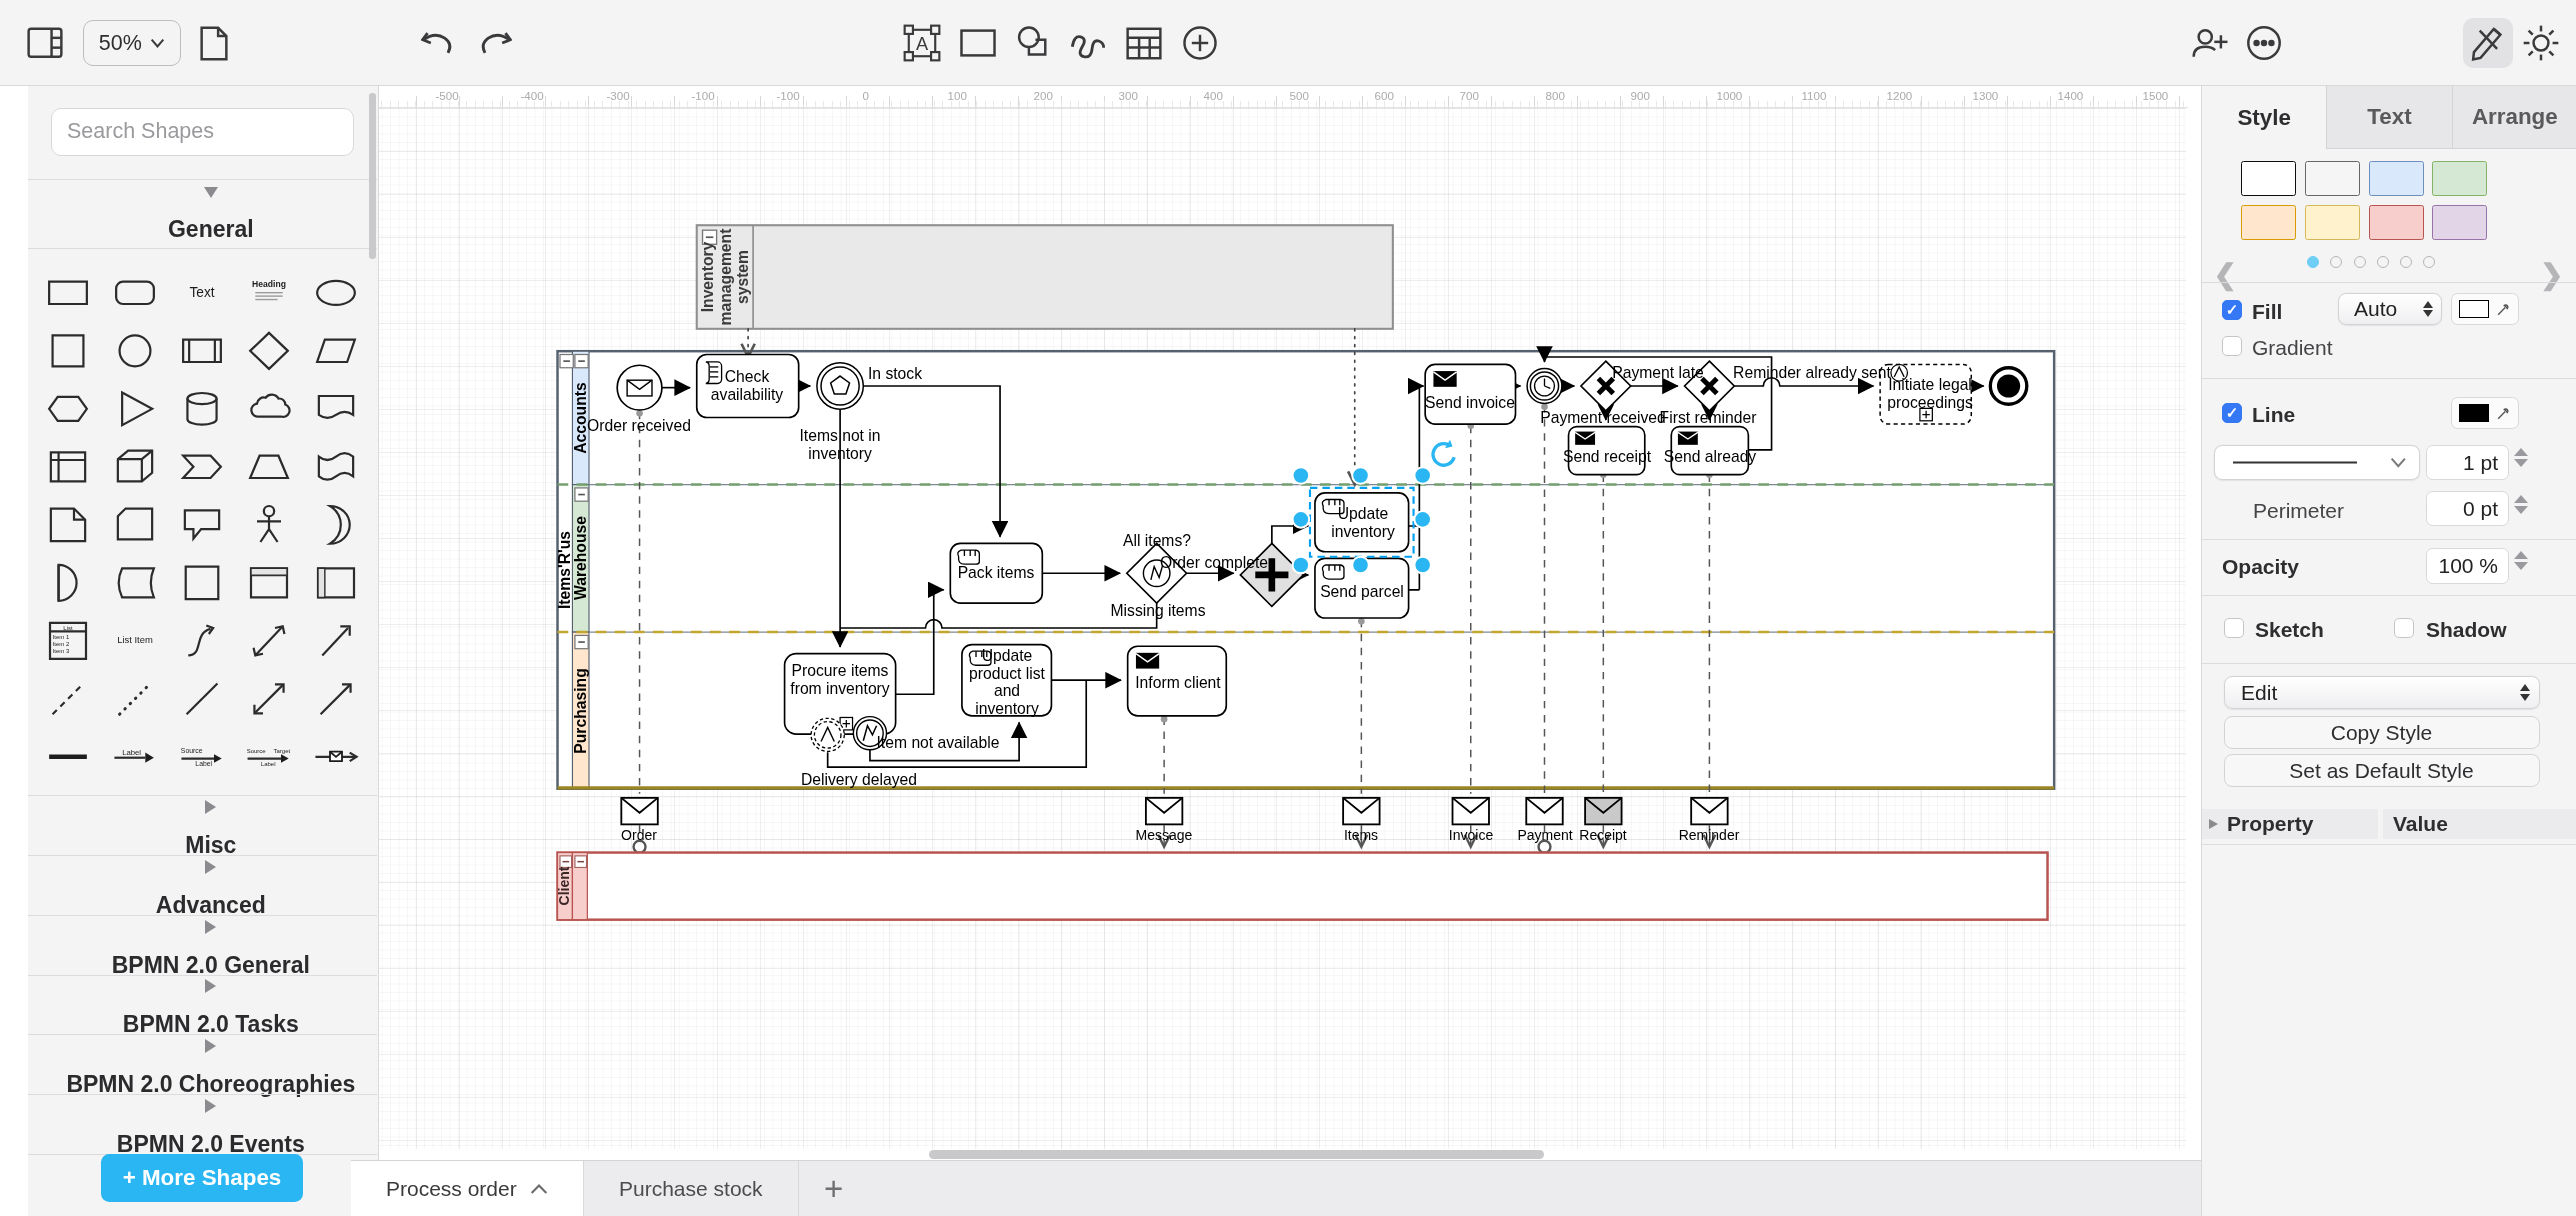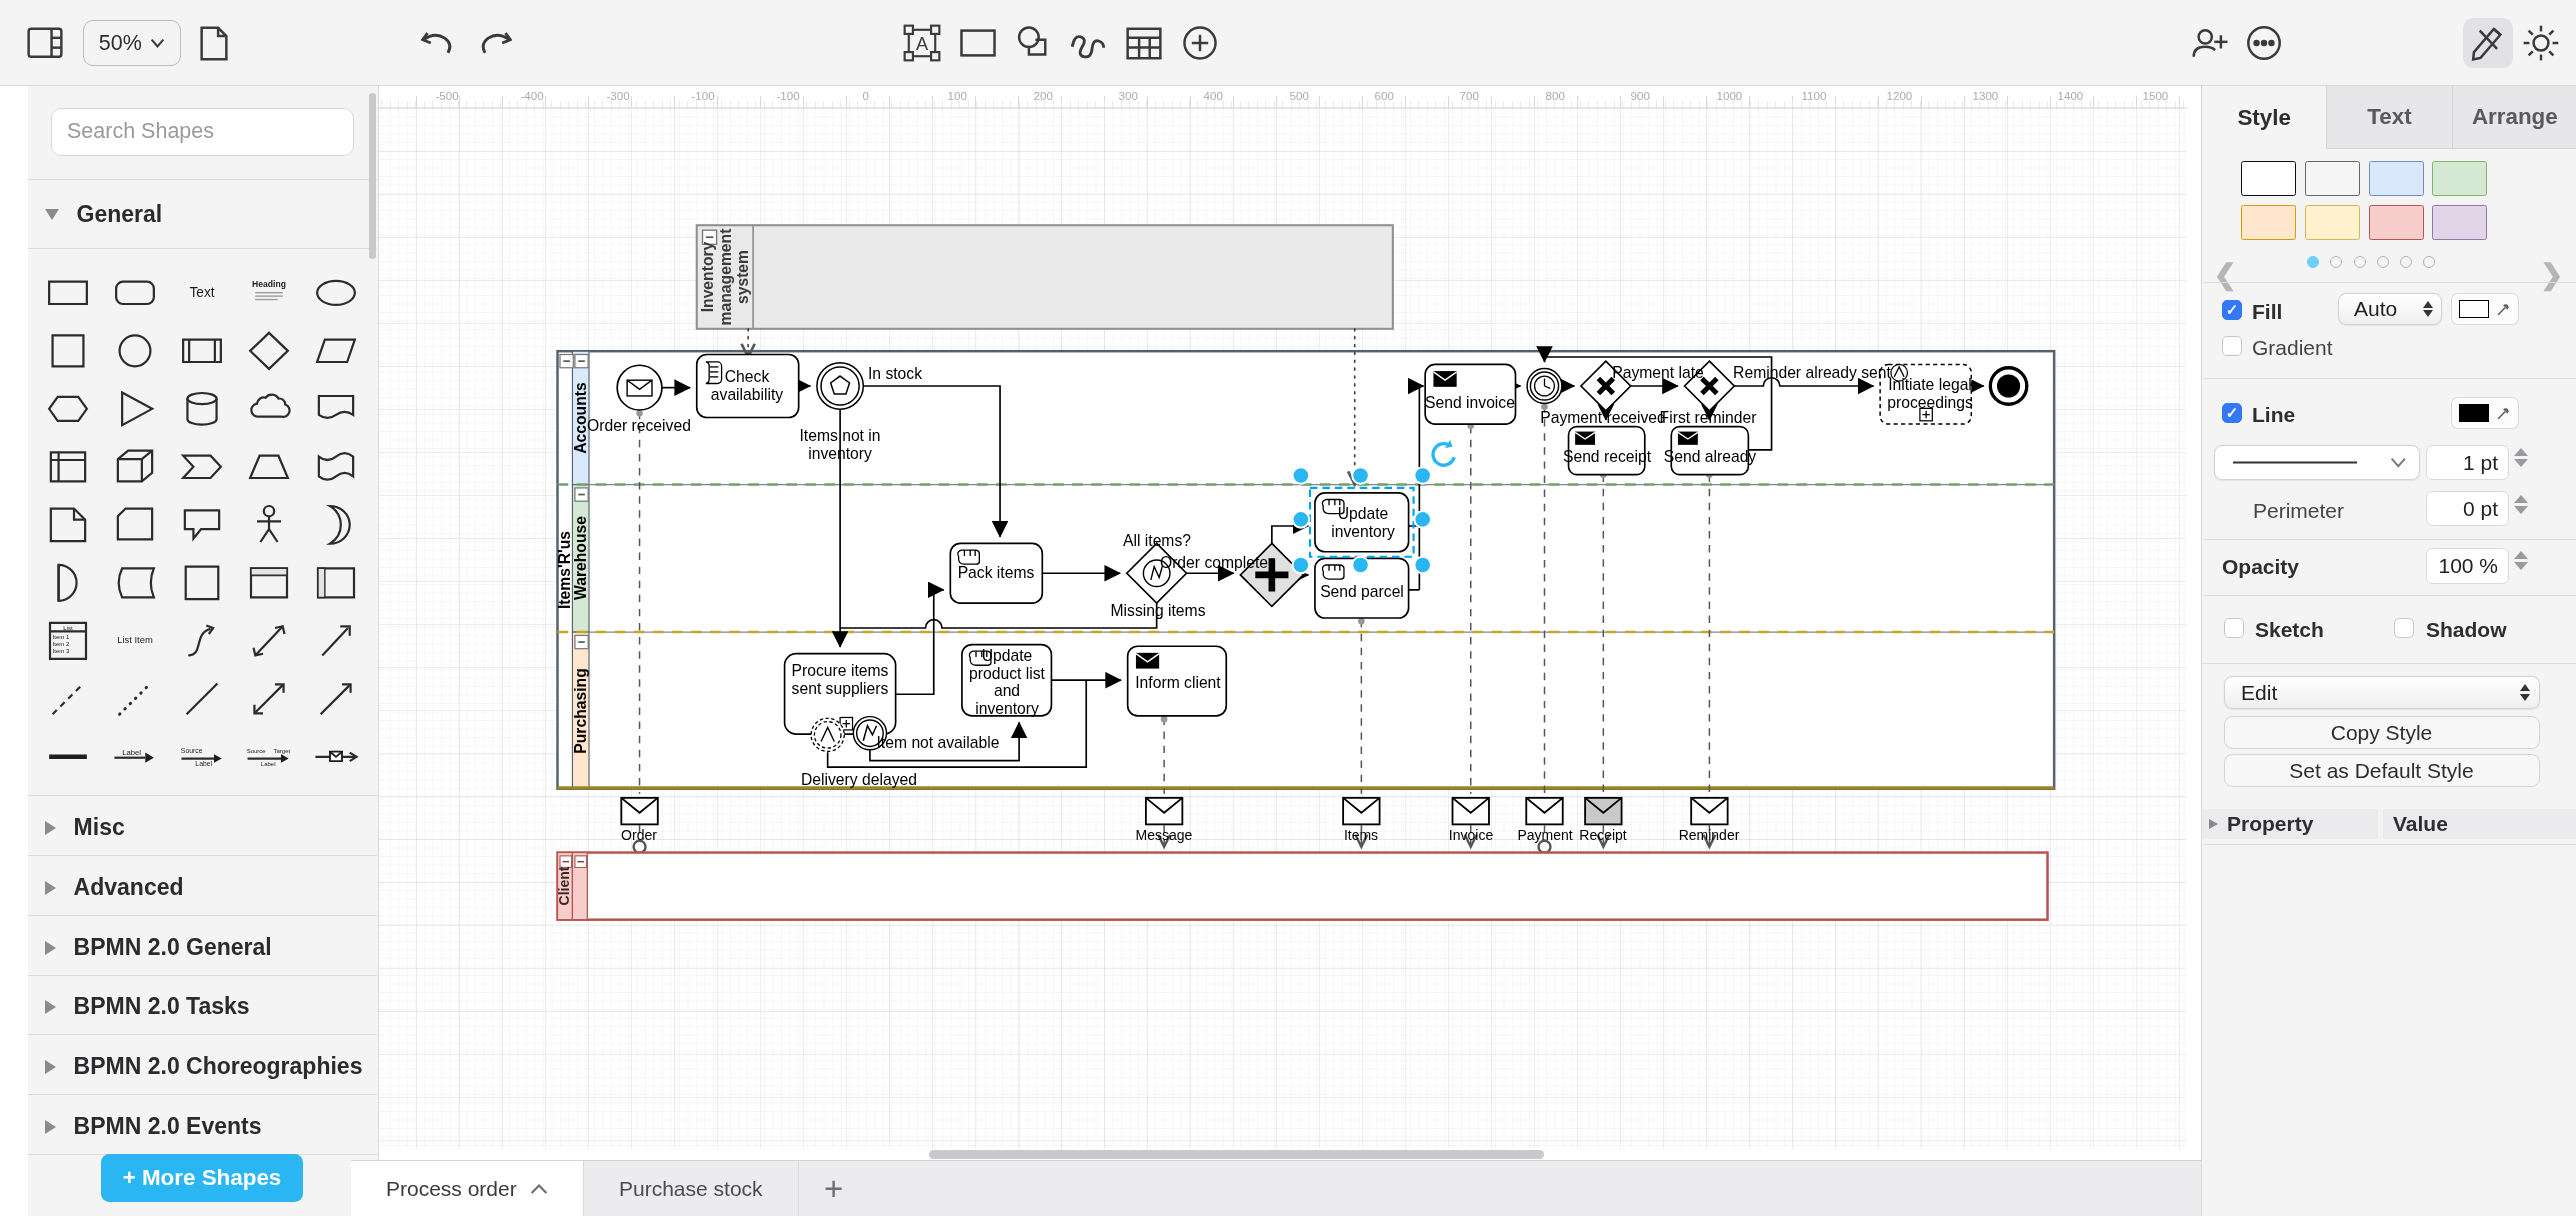--- a/index.html
+++ b/index.html
@@ -12,21 +12,21 @@
   .tool svg { display:block; }
   .tool.active { background:#e2e2e5; }
   #zoom-select { position:absolute; left:83px; top:20px; width:98px; height:46px; border:1.7px solid #bdbdbf; border-radius:10px; display:flex; align-items:center; justify-content:center; gap:8.3px; font-size:21.5px; color:#2e2e30; cursor:pointer; background:transparent; }
 
   
   #sidebar { position:absolute; left:16px; top:86px; width:351px; height:1131px; background:#f4f4f5; border-right:1.7px solid #d9d9db; z-index:20;margin-left:12px; }
   #search-box { position:absolute; left:23px; top:21.5px; width:303px; height:48px; background:#fff; border:1.7px solid #d8d8da; border-radius:10px; display:flex; align-items:center; padding:0 15px; }
   #search-box input { border:none; outline:none; flex:1; font-size:21.5px; color:#333; background:transparent; font-family:"Liberation Sans",sans-serif; }
   #search-box input::placeholder { color:#9a9a9e; }
   .side-divider { position:absolute; left:0; width:349px; height:0; border-top:1.7px solid #dcdcde; }
-  .section-h { position:absolute; left:0; width:349px; height:55px; display:flex; align-items:center; padding-left:16.6px; gap:18px; font-size:23px; font-weight:600; color:#2b2b2d; cursor:pointer; }
+  .section-h { position:absolute; left:0; width:349px; height:55px; display:flex; align-items:center; padding-left:16.6px; gap:18px; font-size:23px; font-weight:600; color:#2b2b2d; cursor:pointer;flex-direction:column; }
   .tri { width:0; height:0; }
   .tri.right { border-left:11.6px solid #8b8b8f; border-top:7.5px solid transparent; border-bottom:7.5px solid transparent; }
   .tri.down { border-top:11.6px solid #8b8b8f; border-left:7.5px solid transparent; border-right:7.5px solid transparent; }
   #shape-grid { position:absolute; left:6.6px; top:177px; width:336px; display:grid; grid-template-columns:repeat(5,67px); grid-auto-rows:58px; }
   .shape-cell { display:flex; align-items:center; justify-content:center; cursor:pointer; }
   .shape-cell svg { width:48px; height:48px; }
   .shape-cell svg * { vector-effect:non-scaling-stroke; }
   #more-shapes { position:absolute; left:73px; top:1068px; width:202px; height:48px; background:#29b6f2; border-radius:8.3px; color:#fff; font-size:22.4px; font-weight:600; display:flex; align-items:center; justify-content:center; cursor:pointer; }
   #sidebar-scroll { position:absolute; right:2.5px; top:6.6px; width:6.6px; height:166px; background:#c9c9cc; border-radius:3.3px; }
 
@@ -884,21 +884,21 @@
     <div class="dlabel" style="left:1461px; top:287px; width:224px">Reminder already sent</div>
     <div class="dlabel" style="left:1256px; top:371px; width:99px">Send receipt</div>
     <div class="dlabel" style="left:1359px; top:371px; width:116px">Send already</div>
     <div class="dlabel" style="left:1579px; top:308px; width:99px">Initiate legal proceedings</div>
     <div class="dlabel" style="left:645px; top:487px; width:99px">Pack items</div>
     <div class="dlabel" style="left:806px; top:455px; width:108px">All items?</div>
     <div class="dlabel" style="left:863px; top:477px; width:157px">Order complete</div>
     <div class="dlabel" style="left:807px; top:525px; width:141px">Missing items</div>
     <div class="dlabel" style="left:1012px; top:437px; width:83px">Update inventory</div>
     <div class="dlabel" style="left:1011px; top:506px; width:108px">Send parcel</div>
-    <div class="dlabel" style="left:489px; top:594px; width:108px">Procure items sent suppliers</div>
+    <div class="dlabel" style="left:489px; top:594px; width:108px">Procure items from inventory</div>
     <div class="dlabel" style="left:656px; top:596px; width:91px">Update product list and inventory</div>
     <div class="dlabel" style="left:827px; top:597px; width:108px">Inform client</div>
     <div class="dlabel" style="left:587px; top:657px; width:174px">Item not available</div>
     <div class="dlabel" style="left:508px; top:694px; width:174px">Delivery delayed</div>
 
     <div class="dlabel small" style="left:288px; top:750px">Order</div>
     <div class="dlabel small" style="left:813px; top:750px">Message</div>
     <div class="dlabel small" style="left:1010px; top:750px">Items</div>
     <div class="dlabel small" style="left:1120px; top:750px">Invoice</div>
     <div class="dlabel small" style="left:1194px; top:750px">Payment</div>

